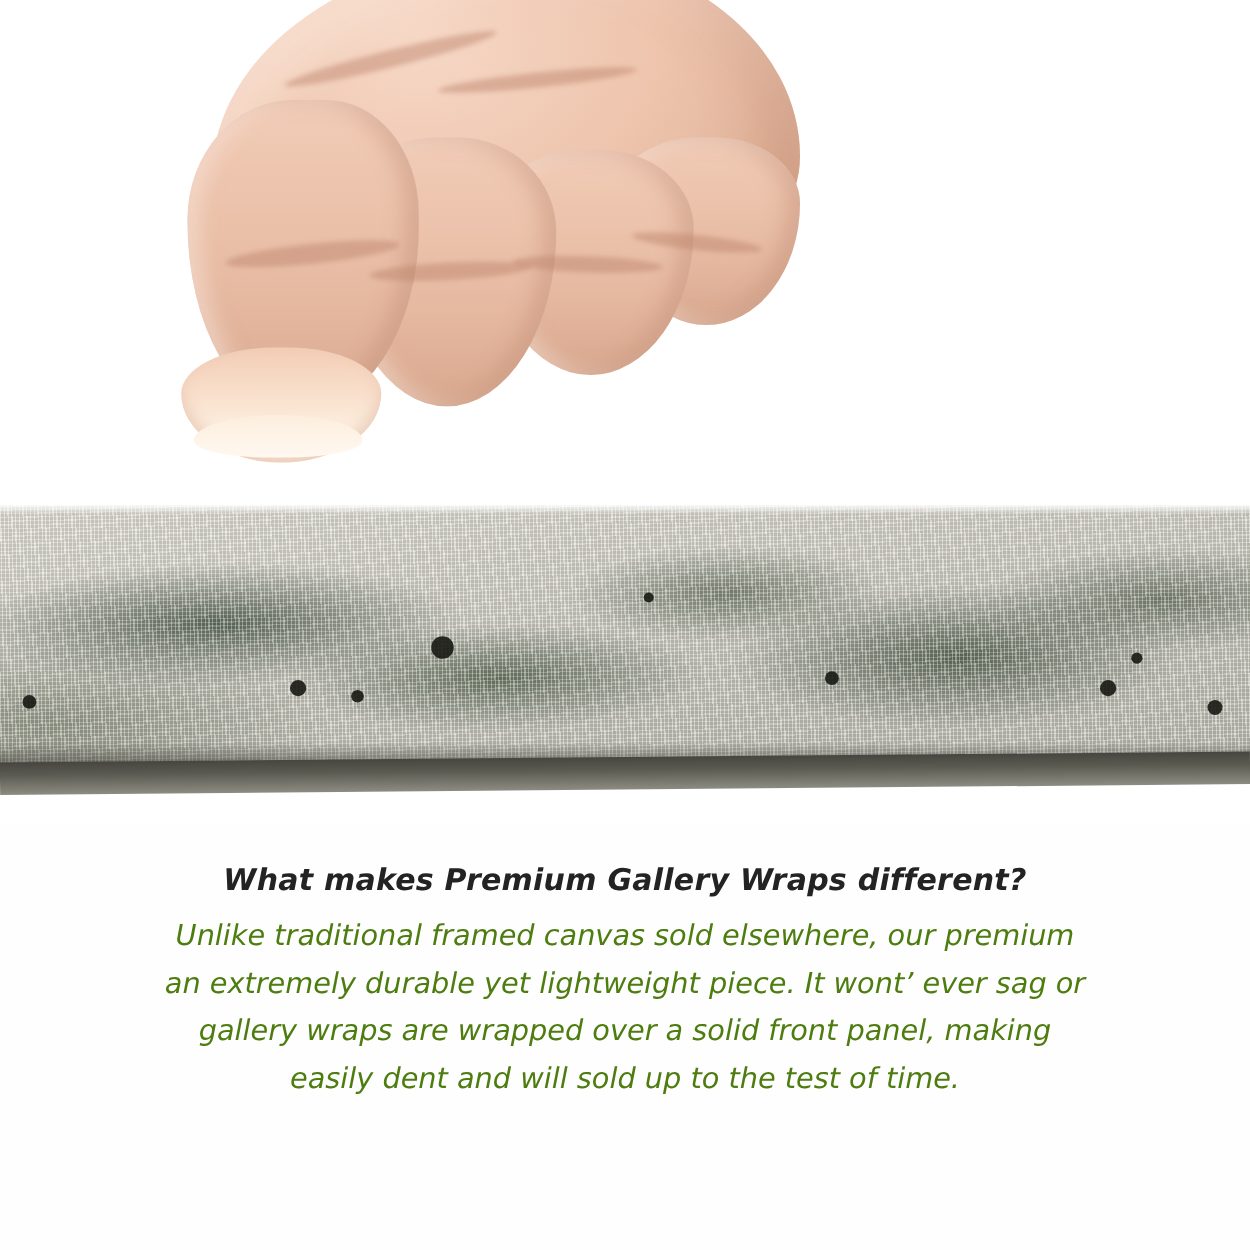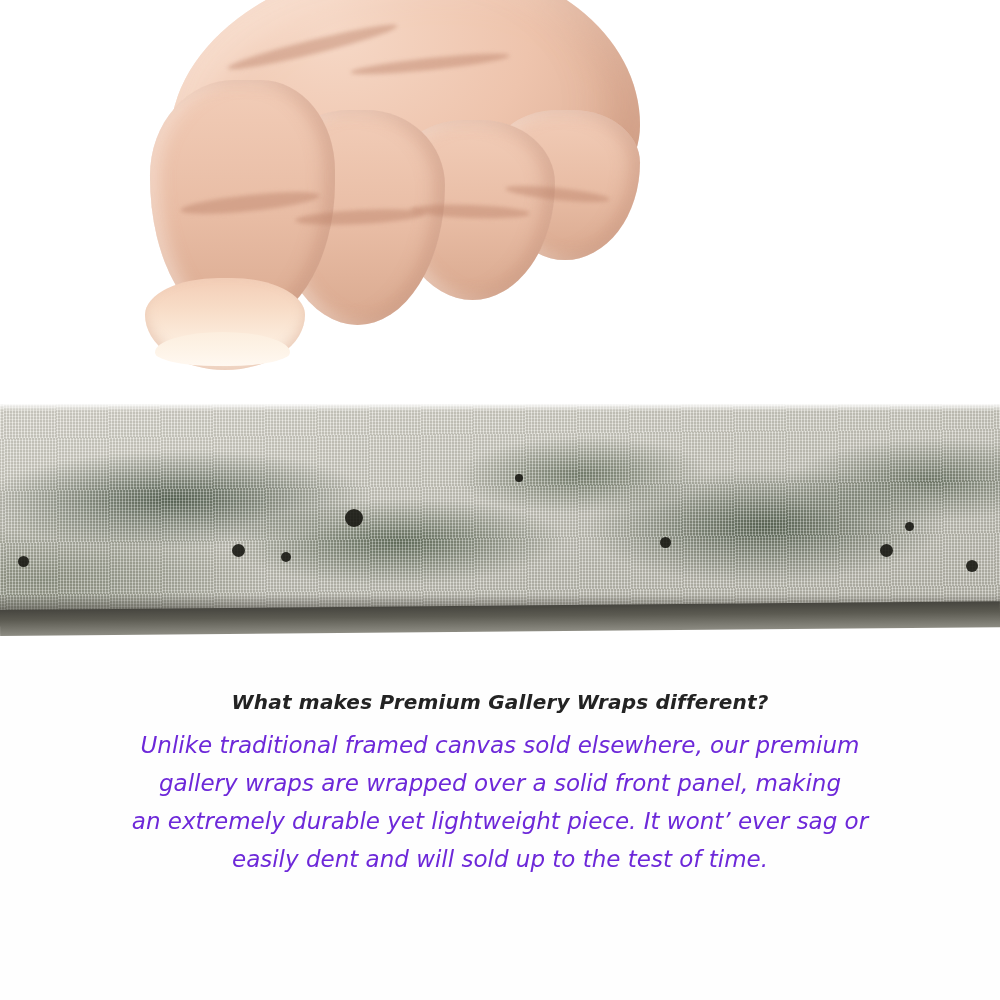--- a/index.html
+++ b/index.html
@@ -157,30 +157,30 @@
     position: absolute;
     left: 0;
     top: 690px;
     width: 1000px;
     text-align: center;
     color: #2d2d2d;
     font-family: "DejaVu Sans", sans-serif;
     font-style: italic;
   }
   .caption-heading {
-    font-size: 20px;
+    font-size: 24px;
     font-weight: 600;
     letter-spacing: 0.2px;
     margin: 0 0 12px 0;
     color: #232323;
   }
   .caption-line {
     font-size: 23px;
     line-height: 38px;
-    color: #6d28d9;
+    color: #4d7c0f;
     margin: 0;
   }
 </style>
 </head>
 <body>
 
 <div class="page">
 
   <div class="photo">
 
@@ -213,18 +213,18 @@
       <div class="speck" style="left:515px; top:70px; width:8px; height:8px;"></div>
       <div class="band-bottom-shadow"></div>
     </div>
     <div class="band-top-edge"></div>
     <div class="canvas-side"></div>
   </div>
 
   <div class="caption">
     <p class="caption-heading">What makes Premium Gallery Wraps different?</p>
     <p class="caption-line">Unlike traditional framed canvas sold elsewhere, our premium</p>
+    <p class="caption-line">an extremely durable yet lightweight piece. It wont’ ever sag or</p>
     <p class="caption-line">gallery wraps are wrapped over a solid front panel, making</p>
-    <p class="caption-line">an extremely durable yet lightweight piece. It wont’ ever sag or</p>
     <p class="caption-line">easily dent and will sold up to the test of time.</p>
   </div>
 
 </div>
 
 </body></html>

